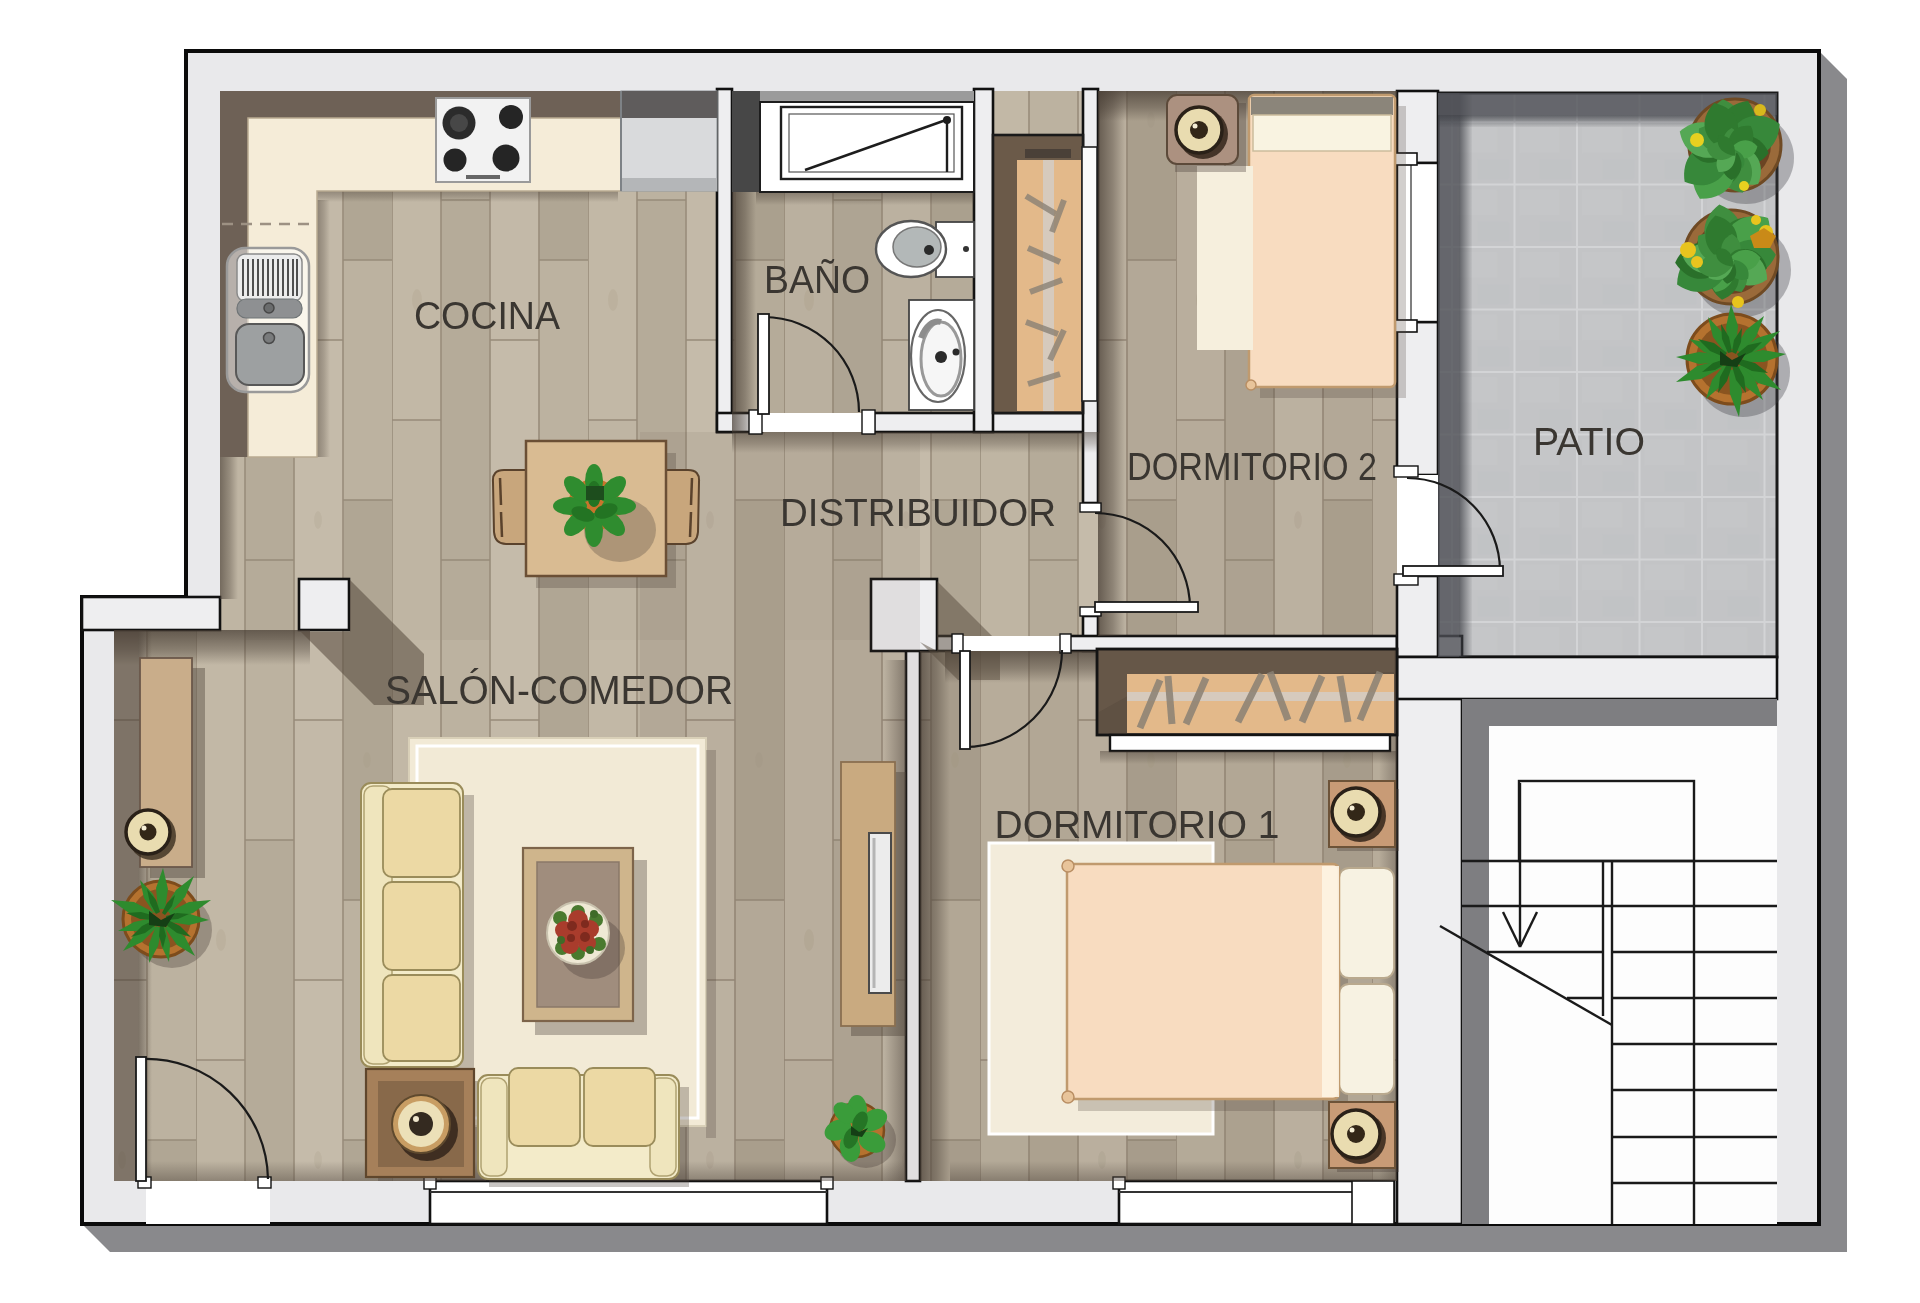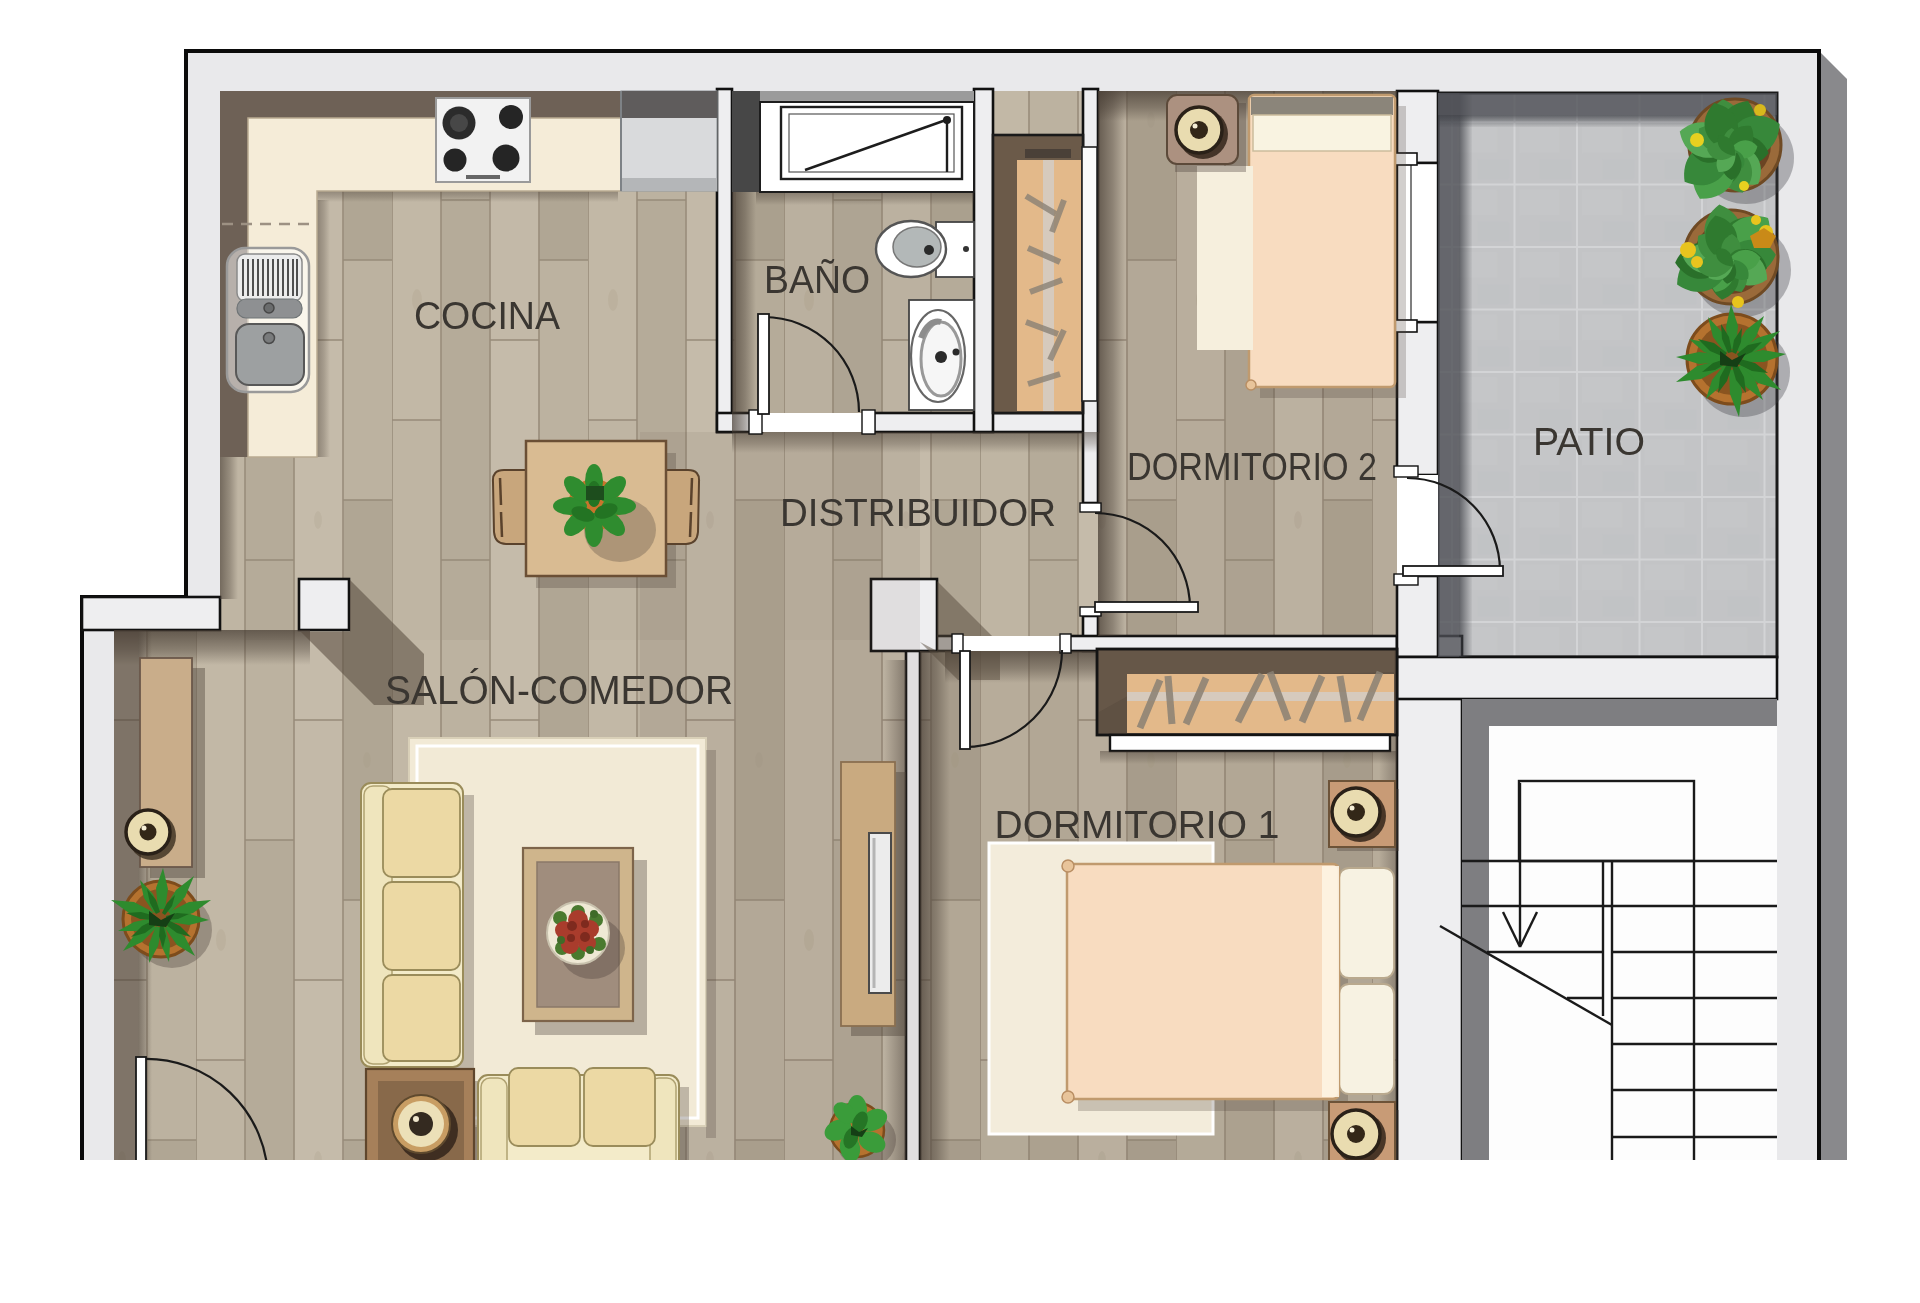--- a/index.html
+++ b/index.html
@@ -1,16 +1,16 @@
 <!DOCTYPE html>
 <html><head>
 <meta charset="utf-8">
 <style>
   html,body{margin:0;padding:0;background:#ffffff;}
-  .wrap{width:1920px;height:1160px;position:relative;overflow:hidden;background:#fde047;}
+  .wrap{width:1920px;height:1303px;position:relative;overflow:hidden;background:#fde047;}
   text{font-family:"Liberation Sans", sans-serif;fill:#3a3631;}
 </style>
 </head>
 <body>
 <div class="wrap">
 <svg width="1920" height="1303" viewBox="0 0 1920 1303" xmlns="http://www.w3.org/2000/svg">
 <defs>
 
   <pattern id="wood" x="0" y="0" width="196" height="640" patternUnits="userSpaceOnUse">
     <rect x="0" y="0" width="196" height="640" fill="#bcb19f"></rect>

